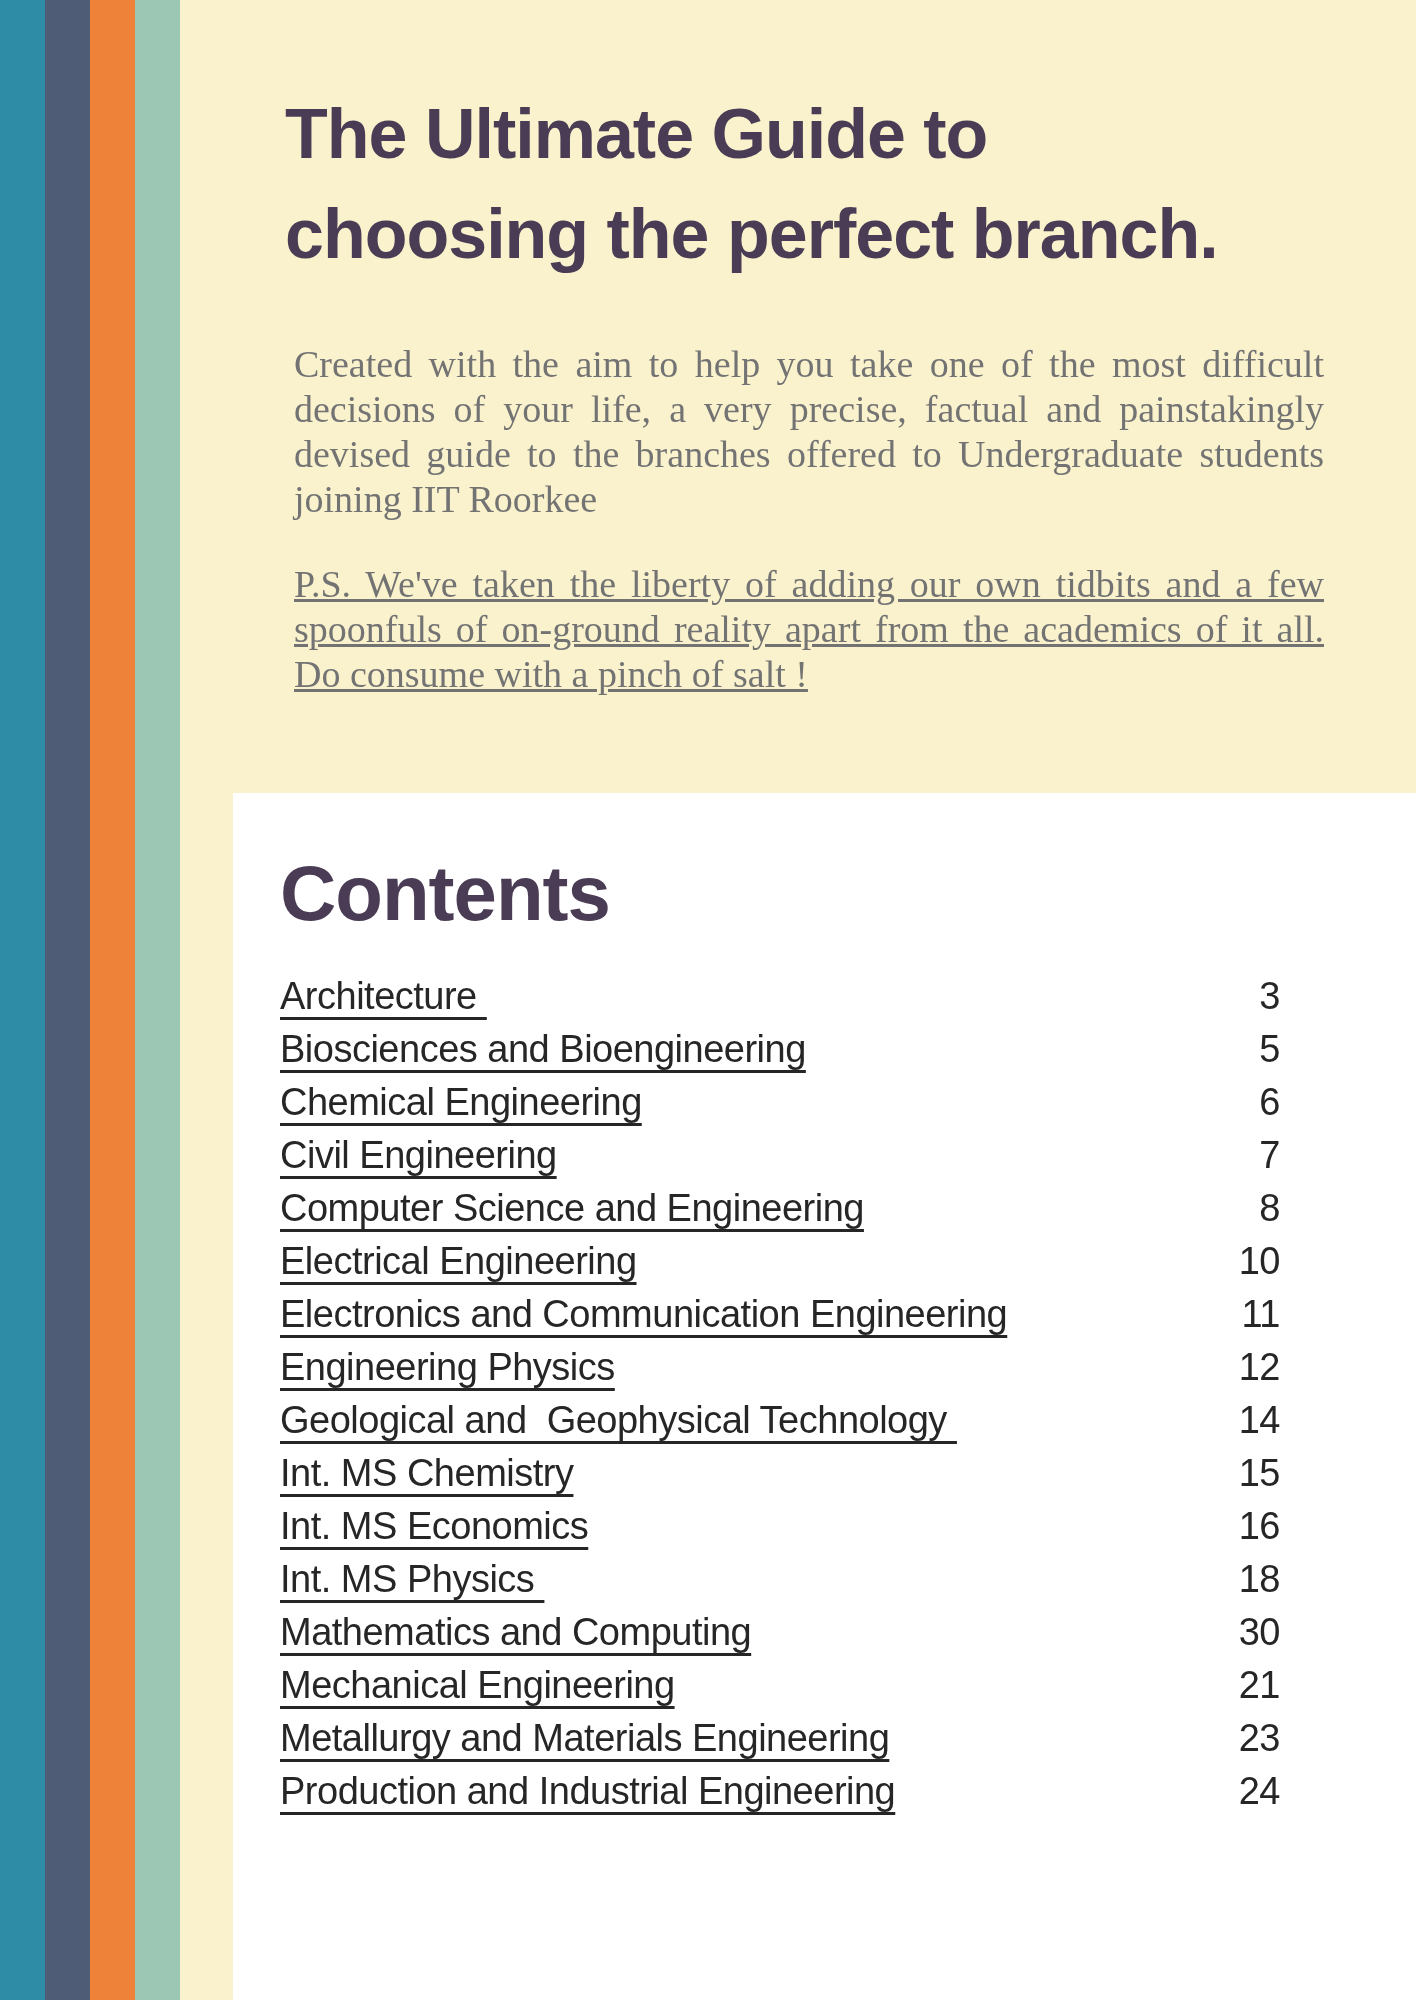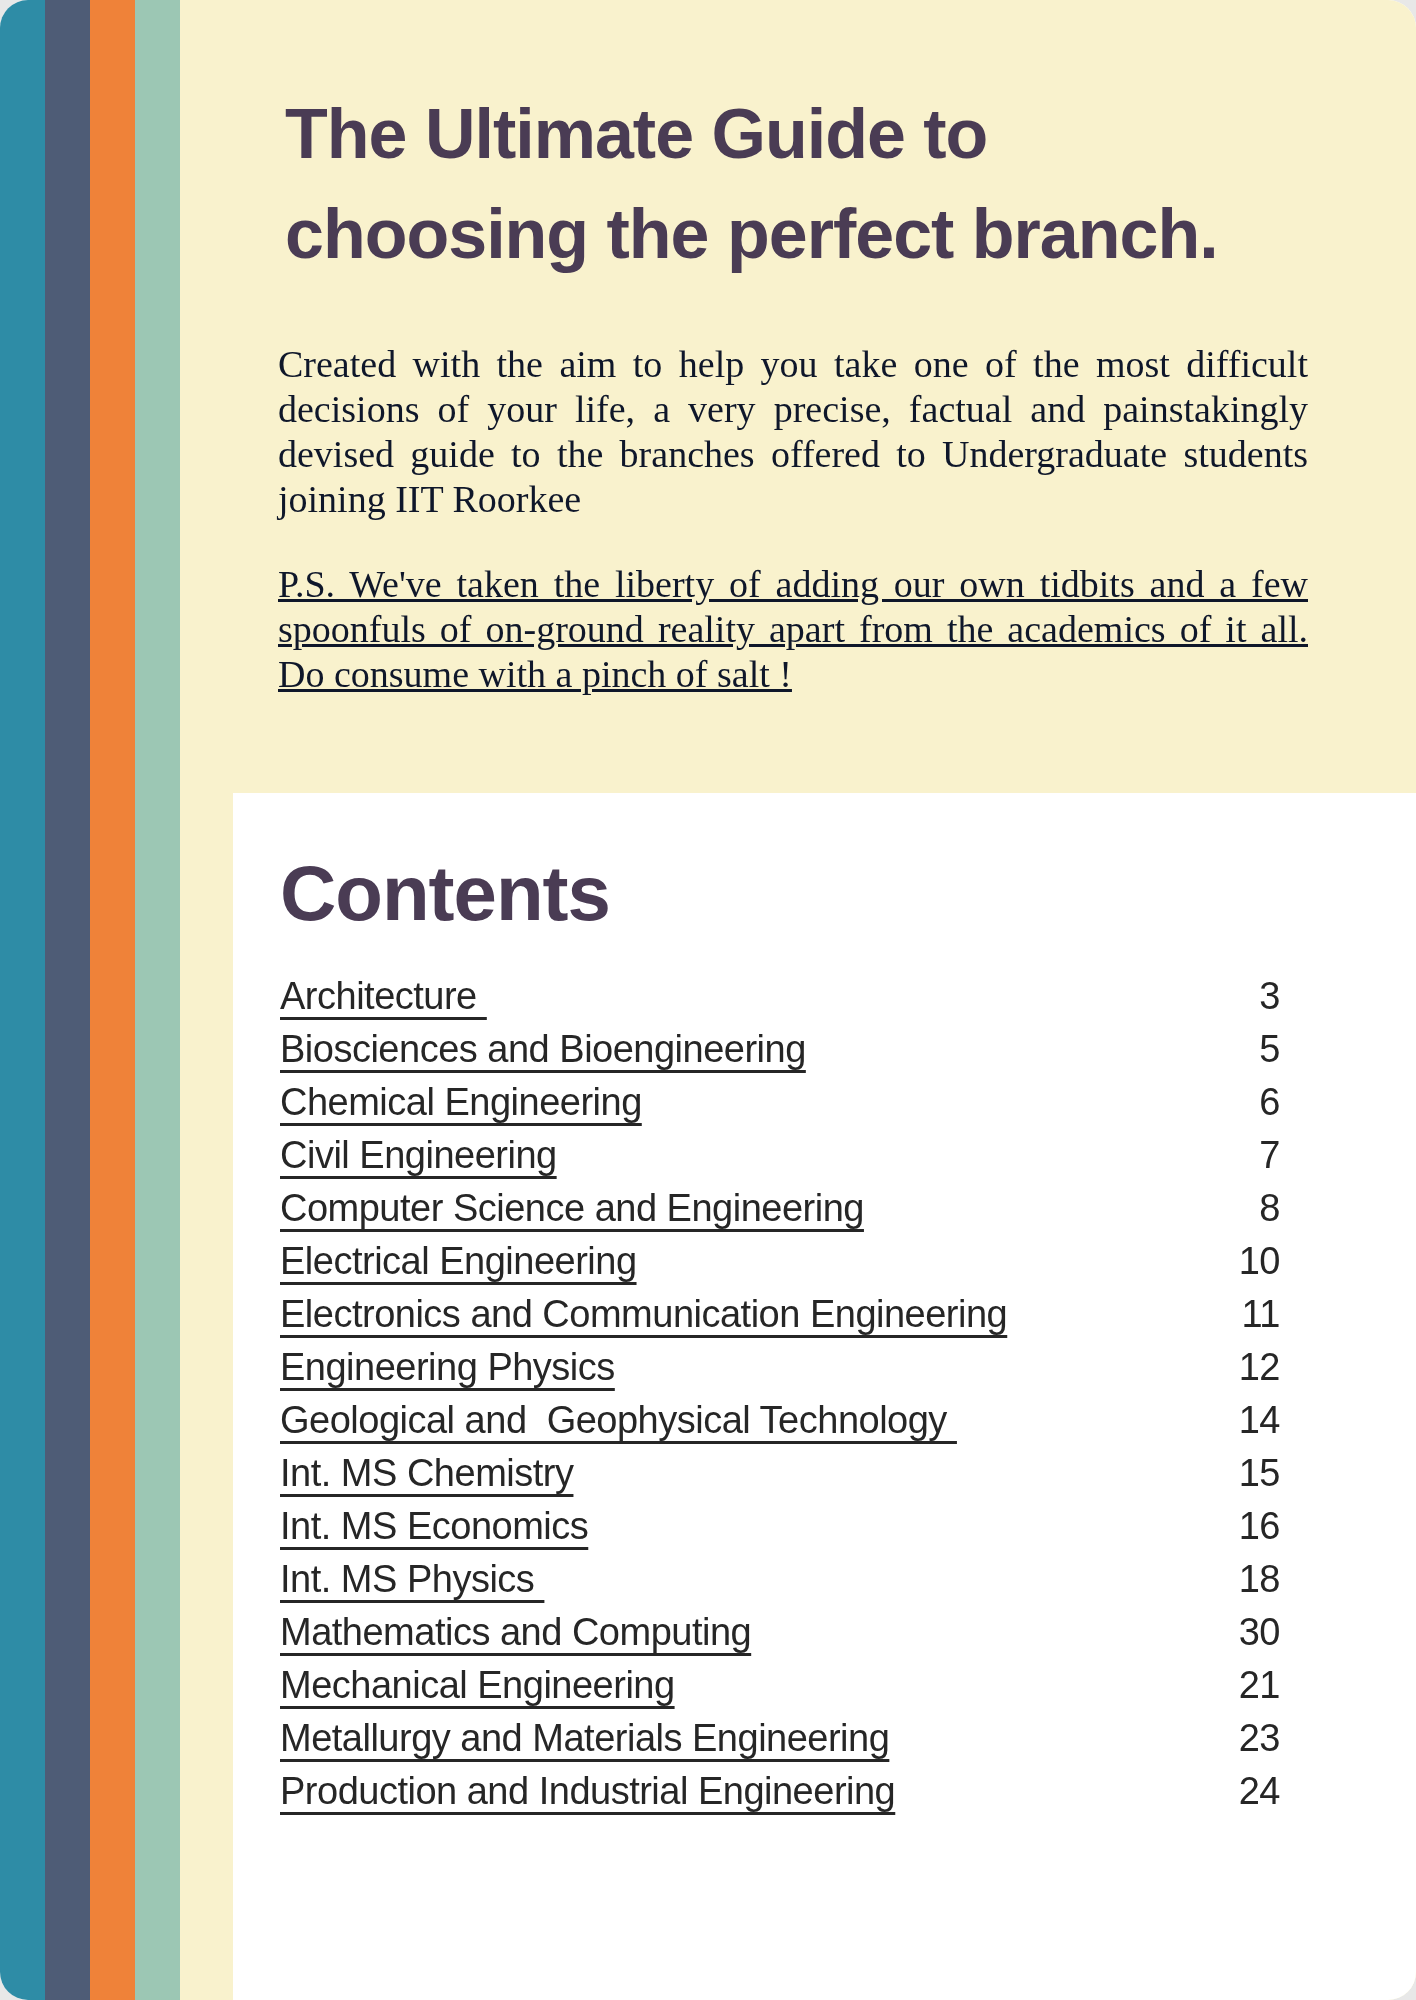--- a/index.html
+++ b/index.html
@@ -3,21 +3,20 @@
 <meta charset="utf-8">
 <style>
   html, body { margin: 0; padding: 0; background: #e8e8e8; }
   .page {
     position: relative;
     width: 1416px;
     height: 2000px;
     background: #ffffff;
     overflow: hidden;
     font-family: "Liberation Sans", sans-serif;
-    border-radius: 28px;
   }
   
   .stripe { position: absolute; top: 0; bottom: 0; width: 45px; }
   .stripe.s1 { left: 0;    background: #2E8CA6; }
   .stripe.s2 { left: 45px; background: #4E5C76; }
   .stripe.s3 { left: 90px; background: #EF8239; }
   .stripe.s4 { left: 135px;background: #9CC7B4; }
 
   
   .cream-panel {
@@ -41,26 +40,26 @@
     font-weight: bold;
     font-size: 70px;
     line-height: 100px;
     letter-spacing: -1px;
     color: #4A3C54;
   }
   .page-title div { white-space: nowrap; }
 
   .intro-block {
     position: absolute;
-    left: 278px; top: 342px;
+    left: 294px; top: 342px;
     width: 1030px;
     font-family: "Liberation Serif", serif;
     font-size: 38px;
     line-height: 45px;
-    color: #0f172a;
+    color: #737373;
     text-align: justify;
   }
   .intro-block p { margin: 0; }
   .intro-block p + p { margin-top: 40px; text-decoration: underline; }
 
   .contents-heading {
     position: absolute;
     left: 280px; top: 854px;
     font-weight: bold;
     font-size: 78px;

